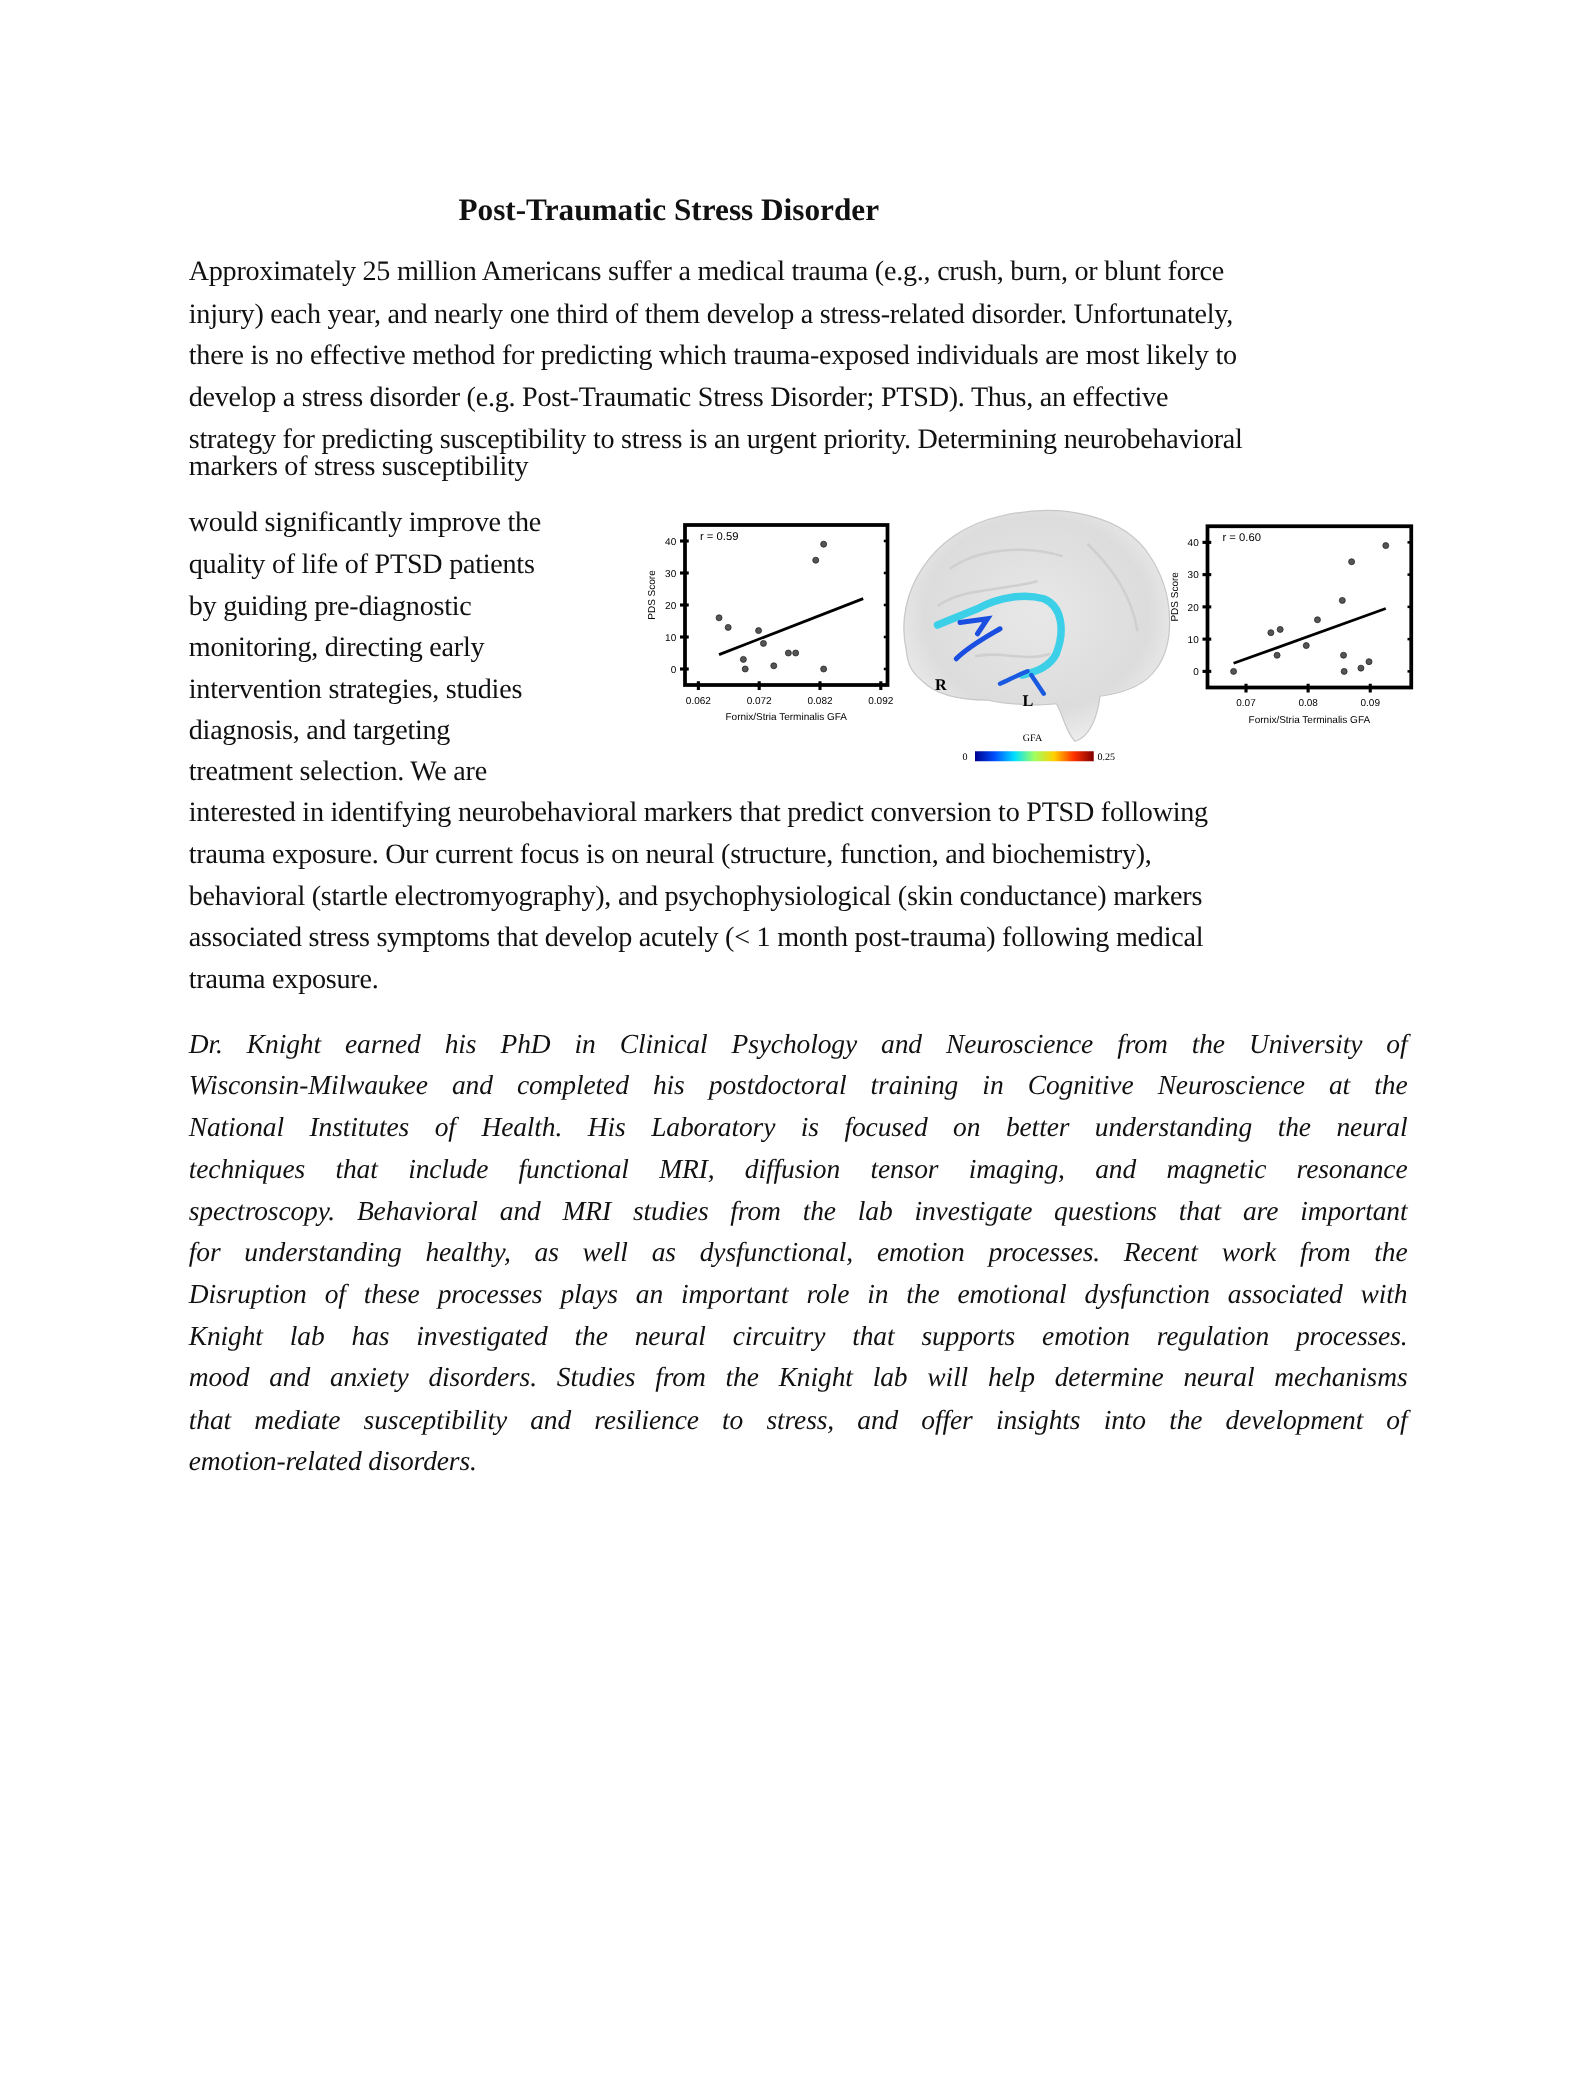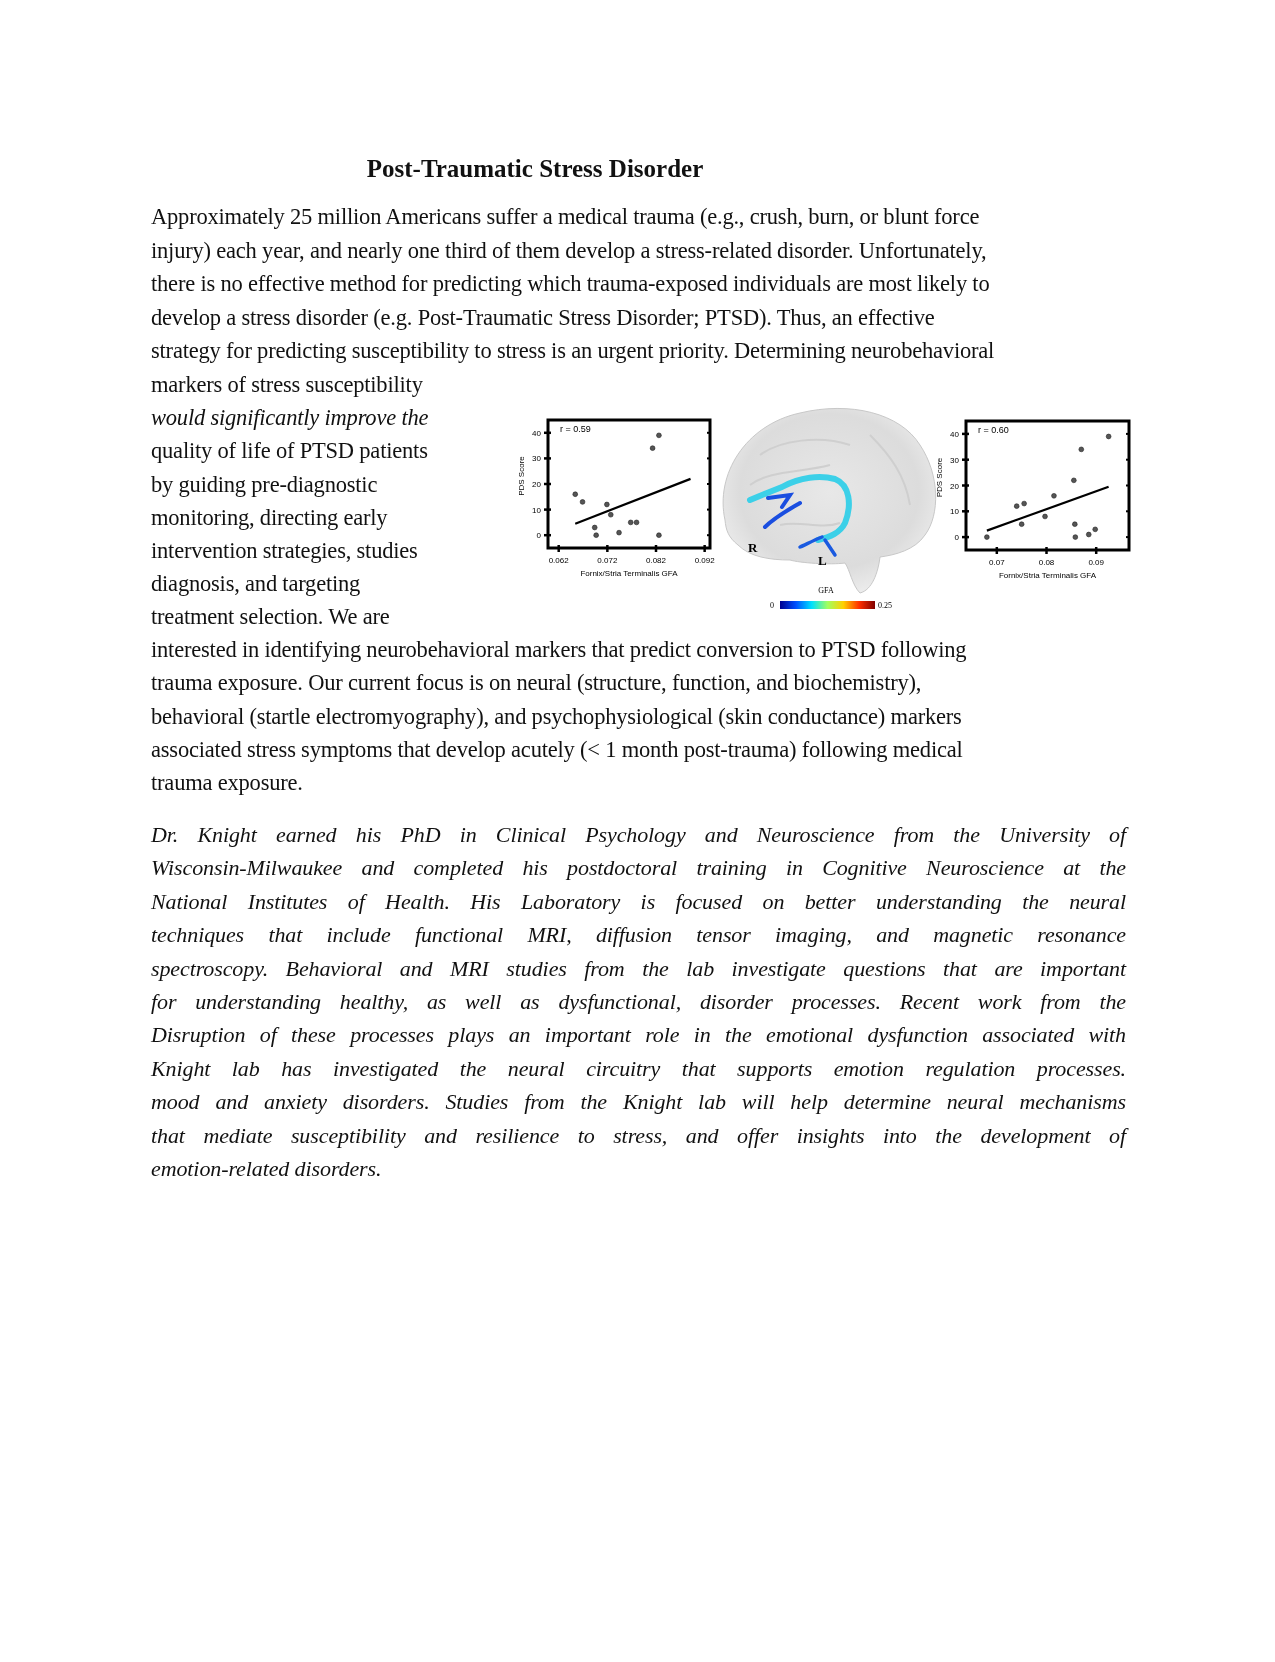--- a/index.html
+++ b/index.html
@@ -21,22 +21,22 @@
 <body>
 
 <div class="title">Post-Traumatic Stress Disorder</div>
 
 <div id="p1">
     <div class="line" style="top: 200px;">Approximately 25 million Americans suffer a medical trauma (e.g., crush, burn, or blunt force</div>
     <div class="line" style="top: 233.5px;">injury) each year, and nearly one third of them develop a stress-related disorder. Unfortunately,</div>
     <div class="line" style="top: 267px;">there is no effective method for predicting which trauma-exposed individuals are most likely to</div>
     <div class="line" style="top: 300.5px;">develop a stress disorder (e.g. Post-Traumatic Stress Disorder; PTSD). Thus, an effective</div>
     <div class="line" style="top: 334px;">strategy for predicting susceptibility to stress is an urgent priority. Determining neurobehavioral</div>
-    <div class="line" style="top: 368px;">markers of stress susceptibility</div>
-    <div class="line" style="top: 401.2px; font-style: italic;">would significantly improve the</div>
+    <div class="line" style="top: 356px;">markers of stress susceptibility</div>
+    <div class="line" style="top: 401.2px;">would significantly improve the</div>
     <div class="line" style="top: 434.4px;">quality of life of PTSD patients</div>
     <div class="line" style="top: 467.6px;">by guiding pre-diagnostic</div>
     <div class="line" style="top: 500.8px;">monitoring, directing early</div>
     <div class="line" style="top: 534px;">intervention strategies, studies</div>
     <div class="line" style="top: 567.2px;">diagnosis, and targeting</div>
     <div class="line" style="top: 600.4px;">treatment selection. We are</div>
     <div class="line" style="top: 633px;">interested in identifying neurobehavioral markers that predict conversion to PTSD following</div>
     <div class="line" style="top: 666.3px;">trauma exposure. Our current focus is on neural (structure, function, and biochemistry),</div>
     <div class="line" style="top: 699.6px;">behavioral (startle electromyography), and psychophysiological (skin conductance) markers</div>
     <div class="line" style="top: 732.9px;">associated stress symptoms that develop acutely (&lt; 1 month post-trauma) following medical</div>
@@ -160,19 +160,19 @@
       <circle cx="595.2073170731708" cy="134.36" r="2.4" fill="#555" stroke="#222" stroke-width="0.6"></circle>
     </g>
 </svg>
 
 <div class="para2" id="p2">
     <span class="pl">Dr. Knight earned his PhD in Clinical Psychology and Neuroscience from the University of</span>
     <span class="pl">Wisconsin-Milwaukee and completed his postdoctoral training in Cognitive Neuroscience at the</span>
     <span class="pl">National Institutes of Health. His Laboratory is focused on better understanding the neural</span>
     <span class="pl">techniques that include functional MRI, diffusion tensor imaging, and magnetic resonance</span>
     <span class="pl">spectroscopy. Behavioral and MRI studies from the lab investigate questions that are important</span>
-    <span class="pl">for understanding healthy, as well as dysfunctional, disorder processes. Recent work from the</span>
+    <span class="pl">for understanding healthy, as well as dysfunctional, emotion processes. Recent work from the</span>
     <span class="pl">Disruption of these processes plays an important role in the emotional dysfunction associated with</span>
     <span class="pl">Knight lab has investigated the neural circuitry that supports emotion regulation processes.</span>
     <span class="pl">mood and anxiety disorders. Studies from the Knight lab will help determine neural mechanisms</span>
     <span class="pl">that mediate susceptibility and resilience to stress, and offer insights into the development of</span>
     <span class="pl last">emotion-related disorders.</span>
   </div>
 
 </body></html>

